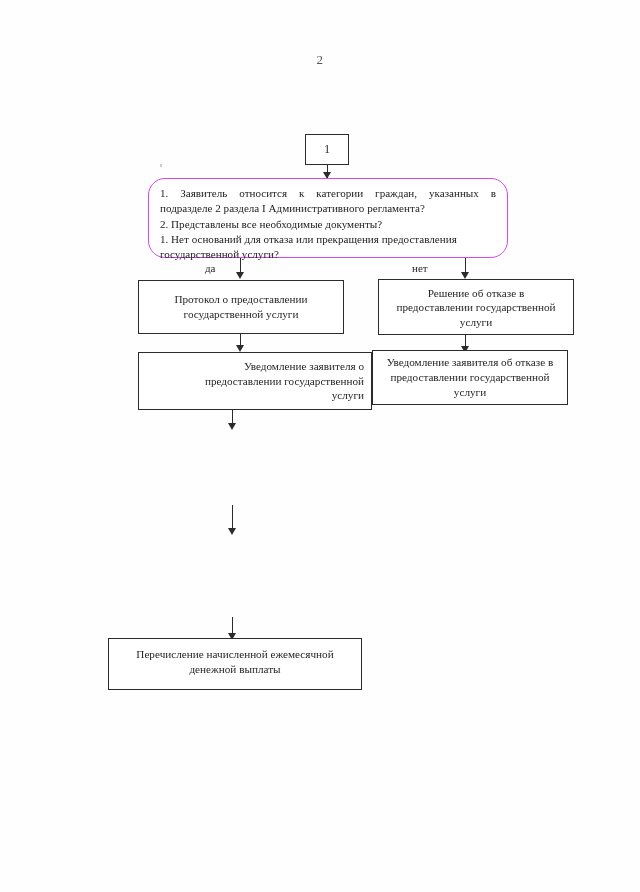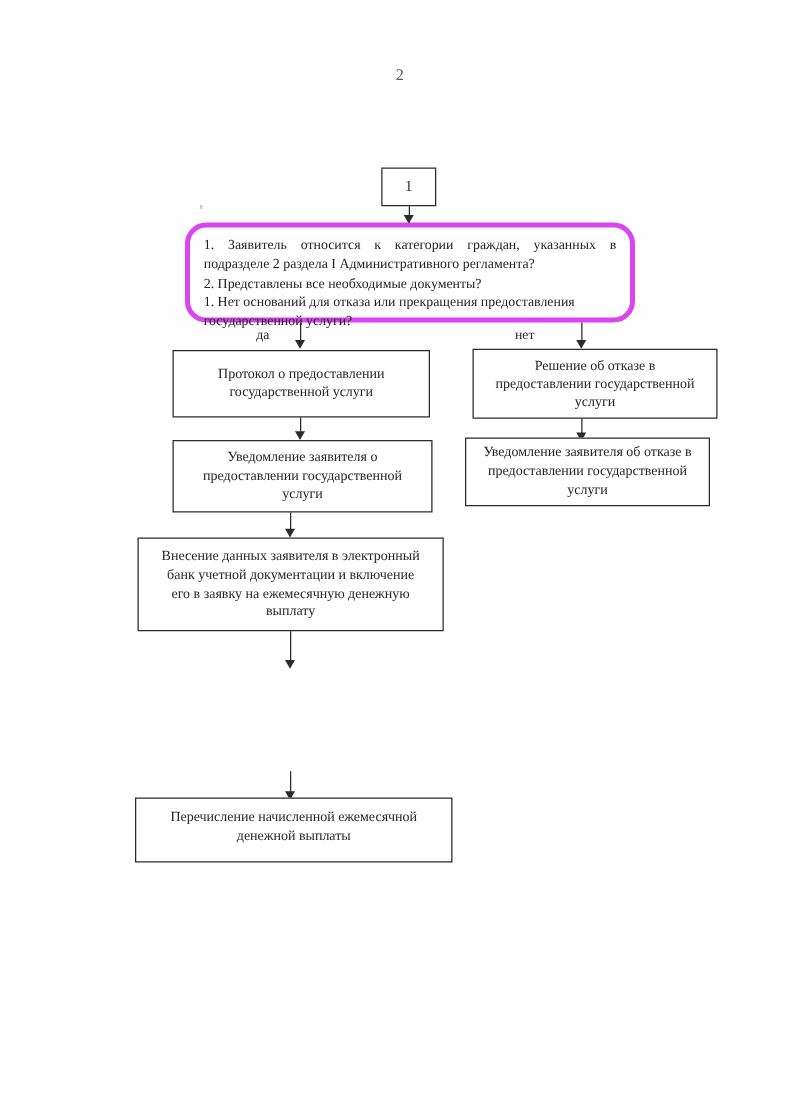--- a/index.html
+++ b/index.html
@@ -60,21 +60,21 @@
   
   .node-start {
     font-size: 12.5px;
     color: #333;
   }
 
   
   .decision {
     position: absolute;
     box-sizing: border-box;
-    border: 4px solid #d946ef;
+    border: 1px solid #d946ef;
     border-radius: 17px;
     background: #ffffff;
     padding: 7px 11px 6px 11px;
     font-size: 11.1px;
     line-height: 1.38;
     color: #232323;
   }
   .decision .line {
     display: block;
     white-space: pre-wrap;
@@ -158,41 +158,35 @@
 предоставлении государственной
 услуги</span>
   </div>
 
   <div class="vline" style="left:240px; top:334px; height:12px;"></div>
   <div class="arrow-head" style="left:236px; top:345px;"></div>
 
   <div class="vline" style="left:465px; top:335px; height:12px;"></div>
   <div class="arrow-head" style="left:461px; top:346px;"></div>
 
-  <div class="node" style="left:138px; top:352px; width:208px; height:58px;">
+  <div class="node" style="left:138px; top:352px; width:234px; height:58px;text-align:right;">
     <span class="txt">Уведомление заявителя о
 предоставлении государственной
 услуги</span>
   </div>
 
   <div class="node" style="left:372px; top:350px; width:196px; height:55px;">
     <span class="txt">Уведомление заявителя об отказе в
 предоставлении государственной
 услуги</span>
   </div>
 
   <div class="vline" style="left:232px; top:410px; height:14px;"></div>
   <div class="arrow-head" style="left:228px; top:423px;"></div>
 
-  <div class="node" style="left:110px; top:430px; width:245px; height:75px;">
-    <span class="txt">Внесение данных заявителя в электронный
-банк учетной документации и включение
-его в заявку на ежемесячную денежную
-выплату</span>
-  </div>
 
   <div class="vline" style="left:232px; top:505px; height:24px;"></div>
   <div class="arrow-head" style="left:228px; top:528px;"></div>
 
 
   <div class="vline" style="left:232px; top:617px; height:22px;"></div>
   <div class="arrow-head" style="left:228px; top:633px;"></div>
 
   <div class="node top-align" style="left:108px; top:638px; width:254px; height:52px;">
     <span class="txt">Перечисление начисленной  ежемесячной

